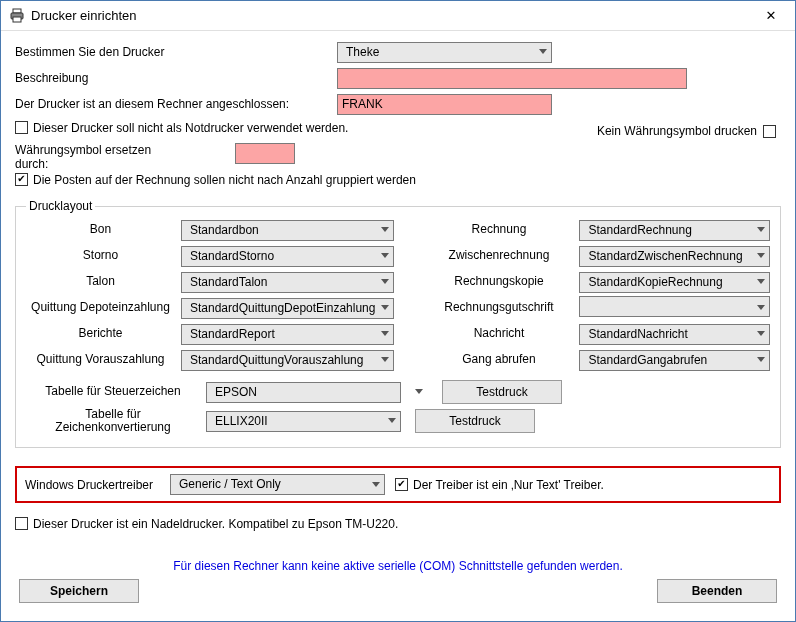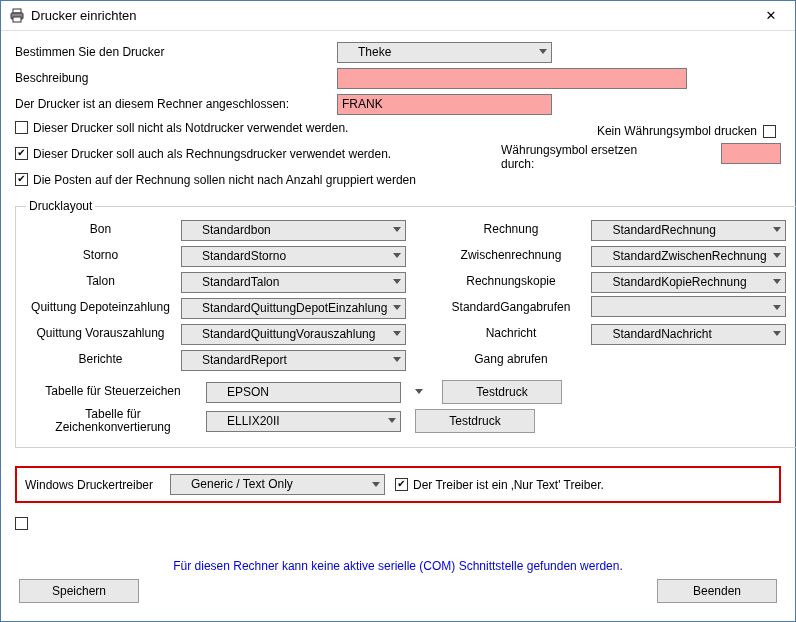--- a/index.html
+++ b/index.html
@@ -49,21 +49,21 @@
   }
   .lbl-right {
     padding-right: 6px;
   }
   select, .select {
     height: 21px;
     border: 1px solid #7a7a7a;
     background: #e8e8e8;
     font-family: inherit;
     font-size: 12px;
-    padding: 0 18px 0 20px;
+    padding: 0 18px 0 8px;
     appearance: none;
     position: relative;
     display: inline-block;
     line-height: 19px;
   }
   .select-wrap {
     position: relative;
     display: inline-block;
   }
   .select-wrap::after {
@@ -158,21 +158,21 @@
   }
   .footer {
     display: flex;
     justify-content: space-between;
     padding: 0 2px;
     position: absolute;
     bottom: 14px;
     left: 16px;
     right: 16px;
   }
-  .footer .btn { width: 120px; }
+  .footer .btn { width: 120px; font-weight: bold; }
   .sp { display:inline-block; }
 </style>
 </head>
 <body>
 
 <div class="window">
   <div class="titlebar">
     <span class="icon">
       <svg viewBox="0 0 16 16" width="16" height="16">
         <rect x="4" y="1" width="8" height="4" fill="none" stroke="#333" stroke-width="1"></rect>
@@ -206,24 +206,20 @@
         <span class="chk"></span>
         <span>Dieser Drucker soll nicht als Notdrucker verwendet werden.</span>
       </div>
       <div style="flex:0 0 260px; display:flex; align-items:center; justify-content:flex-end;">
         <span>Kein Währungsymbol drucken</span>
         <span class="sp" style="width:6px"></span>
         <span class="chk"></span>
       </div>
     </div>
     <div style="display:flex; align-items:center;">
-      <div class="checkbox-row" style="flex:1">
-        <span class="chk checked"></span>
-        <span>Dieser Drucker soll auch als Rechnungsdrucker verwendet werden.</span>
-      </div>
       <div style="flex:0 0 280px; display:flex; justify-content:flex-end;gap:24px;">
         <span>Währungsymbol ersetzen durch:</span>
         <span class="sp" style="width:6px"></span>
         <input type="text" style="width: 60px;" value="">
       </div>
     </div>
     <div class="checkbox-row">
       <span class="chk checked" style="color:#0066cc"></span>
       <span>Die Posten auf der Rechnung sollen nicht nach Anzahl gruppiert werden</span>
     </div>
@@ -242,51 +238,52 @@
             </div>
             <div class="form-row">
               <div class="form-label">Talon</div>
               <div class="select-wrap form-select"><div class="select" style="width: 100%;">StandardTalon</div></div>
             </div>
             <div class="form-row">
               <div class="form-label">Quittung Depoteinzahlung</div>
               <div class="select-wrap form-select"><div class="select" style="width: 100%;">StandardQuittungDepotEinzahlung</div></div>
             </div>
             <div class="form-row">
+              <div class="form-label">Berichte</div>
+              <div class="select-wrap form-select"><div class="select" style="width: 100%;">StandardReport</div></div>
+            </div>
+            <div class="form-row">
               <div class="form-label">Quittung Vorauszahlung</div>
               <div class="select-wrap form-select"><div class="select" style="width: 100%;">StandardQuittungVorauszahlung</div></div>
             </div>
-            <div class="form-row">
-              <div class="form-label">Berichte</div>
-              <div class="select-wrap form-select"><div class="select" style="width: 100%;">StandardReport</div></div>
-            </div>
           </div>
         <div class="col" id="right-col">
             <div class="form-row">
               <div class="form-label">Rechnung</div>
               <div class="select-wrap form-select"><div class="select" style="width: 100%;">StandardRechnung</div></div>
             </div>
             <div class="form-row">
               <div class="form-label">Zwischenrechnung</div>
               <div class="select-wrap form-select"><div class="select" style="width: 100%;">StandardZwischenRechnung</div></div>
             </div>
             <div class="form-row">
               <div class="form-label">Rechnungskopie</div>
               <div class="select-wrap form-select"><div class="select" style="width: 100%;">StandardKopieRechnung</div></div>
             </div>
             <div class="form-row">
-              <div class="form-label">StandardGangabrufen</div>
+              <div class="form-label">Rechnungsgutschrift</div>
               <div class="select-wrap form-select"><div class="select" style="width: 100%;"></div></div>
             </div>
             <div class="form-row">
               <div class="form-label">Nachricht</div>
               <div class="select-wrap form-select"><div class="select" style="width: 100%;">StandardNachricht</div></div>
             </div>
             <div class="form-row">
               <div class="form-label">Gang abrufen</div>
+              <div class="select-wrap form-select"><div class="select" style="width: 100%;">StandardGangabrufen</div></div>
             </div>
           </div>
       </div>
 
       <div style="margin-top:6px;">
         <div class="form-row">
           <div class="form-label wide">Tabelle für Steuerzeichen</div>
           <div class="select-wrap" style="width:222px">
             <div class="select" style="width:195px">EPSON</div>
           </div>
@@ -309,20 +306,21 @@
       <div class="select-wrap" style="width:215px">
         <div class="select" style="width:215px">Generic / Text Only</div>
       </div>
       <span class="sp" style="width:10px"></span>
       <span class="chk checked"></span>
       <span>Der Treiber ist ein ‚Nur Text' Treiber.</span>
     </div>
 
     <div class="checkbox-row" style="margin-top:8px">
       <span class="chk"></span>
+      <span>Dieser Drucker ist ein Nadeldrucker. Kompatibel zu Epson TM-U220.</span>
     </div>
 
     <div class="blue-msg">Für diesen Rechner kann keine aktive serielle (COM) Schnittstelle gefunden werden.</div>
 
     <div class="footer">
       <div class="btn">Speichern</div>
       <div class="btn">Beenden</div>
     </div>
 
   </div>

